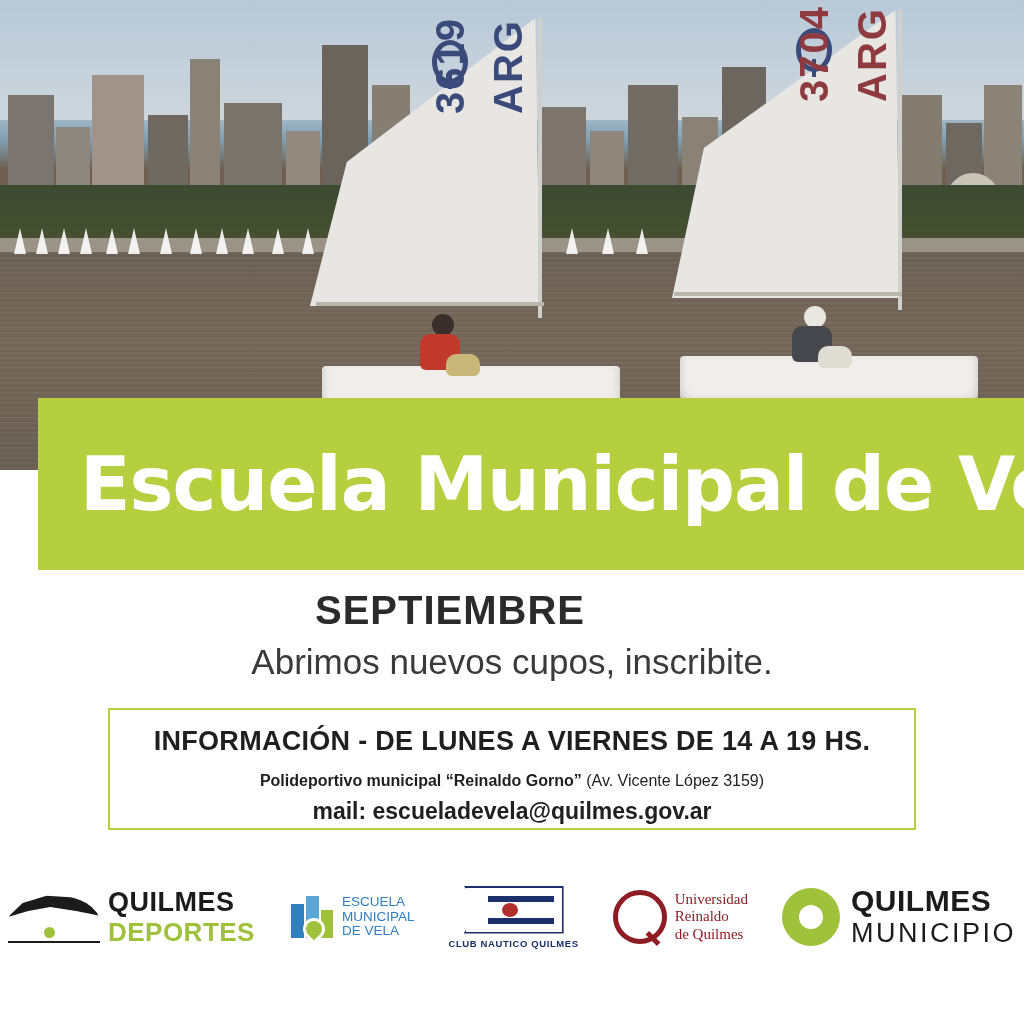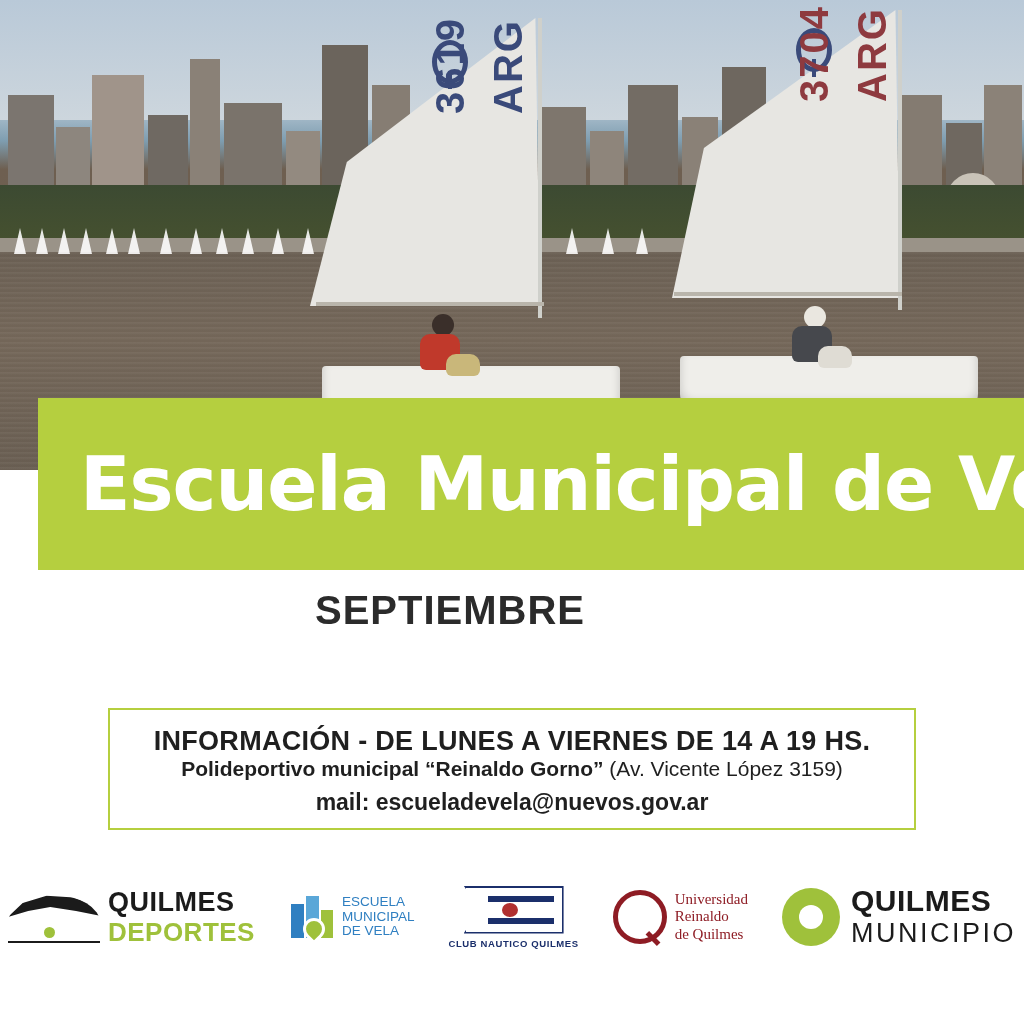--- a/index.html
+++ b/index.html
@@ -191,22 +191,22 @@
     text-align: center;
   }
   .info-line1 {
     margin-top: 16px;
     font-size: 27px;
     font-weight: bold;
     color: #1f1f1f;
     letter-spacing: 0.3px;
   }
   .info-line2 {
-    margin-top: 0;
-    font-size: 21px;
+    margin-top: 15px;
+    font-size: 16px;
     color: #1f1f1f;
   }
   .info-line2 b { font-weight: bold; }
   .info-line2 span.addr { font-weight: normal; }
   .info-line3 {
     margin-top: 8px;
     font-size: 23px;
     font-weight: bold;
     color: #1f1f1f;
   }
@@ -402,28 +402,29 @@
         <div class="body" style="left:26px; top:40px; width:34px; height:22px; background:#dfdcd4;"></div>
       </div>
     </div>
   </div>
 
   <div class="title-band">
     <h1>Escuela Municipal de Vela</h1>
   </div>
 
   <div class="month">SEPTIEMBRE</div>
+  <div class="subtitle">Abrimos nuevos cupos, inscribite.</div>
 
   <div class="infobox">
     <div class="info-line1">INFORMACIÓN - DE LUNES A VIERNES DE 14 A 19 HS.</div>
     <div class="info-line2">
       <b>Polideportivo municipal “Reinaldo Gorno”</b>
       <span class="addr">(Av. Vicente López 3159)</span>
     </div>
-    <div class="info-line3">mail: escueladevela@nuevos.gov.ar</div>
+    <div class="info-line3">mail: escueladevela@quilmes.gov.ar</div>
   </div>
 
   <div class="logos">
 
     <div class="logo">
       <div class="ld-mark">
         <div class="swoosh"></div>
         <div class="dot"></div>
         <div class="rule"></div>
       </div>

